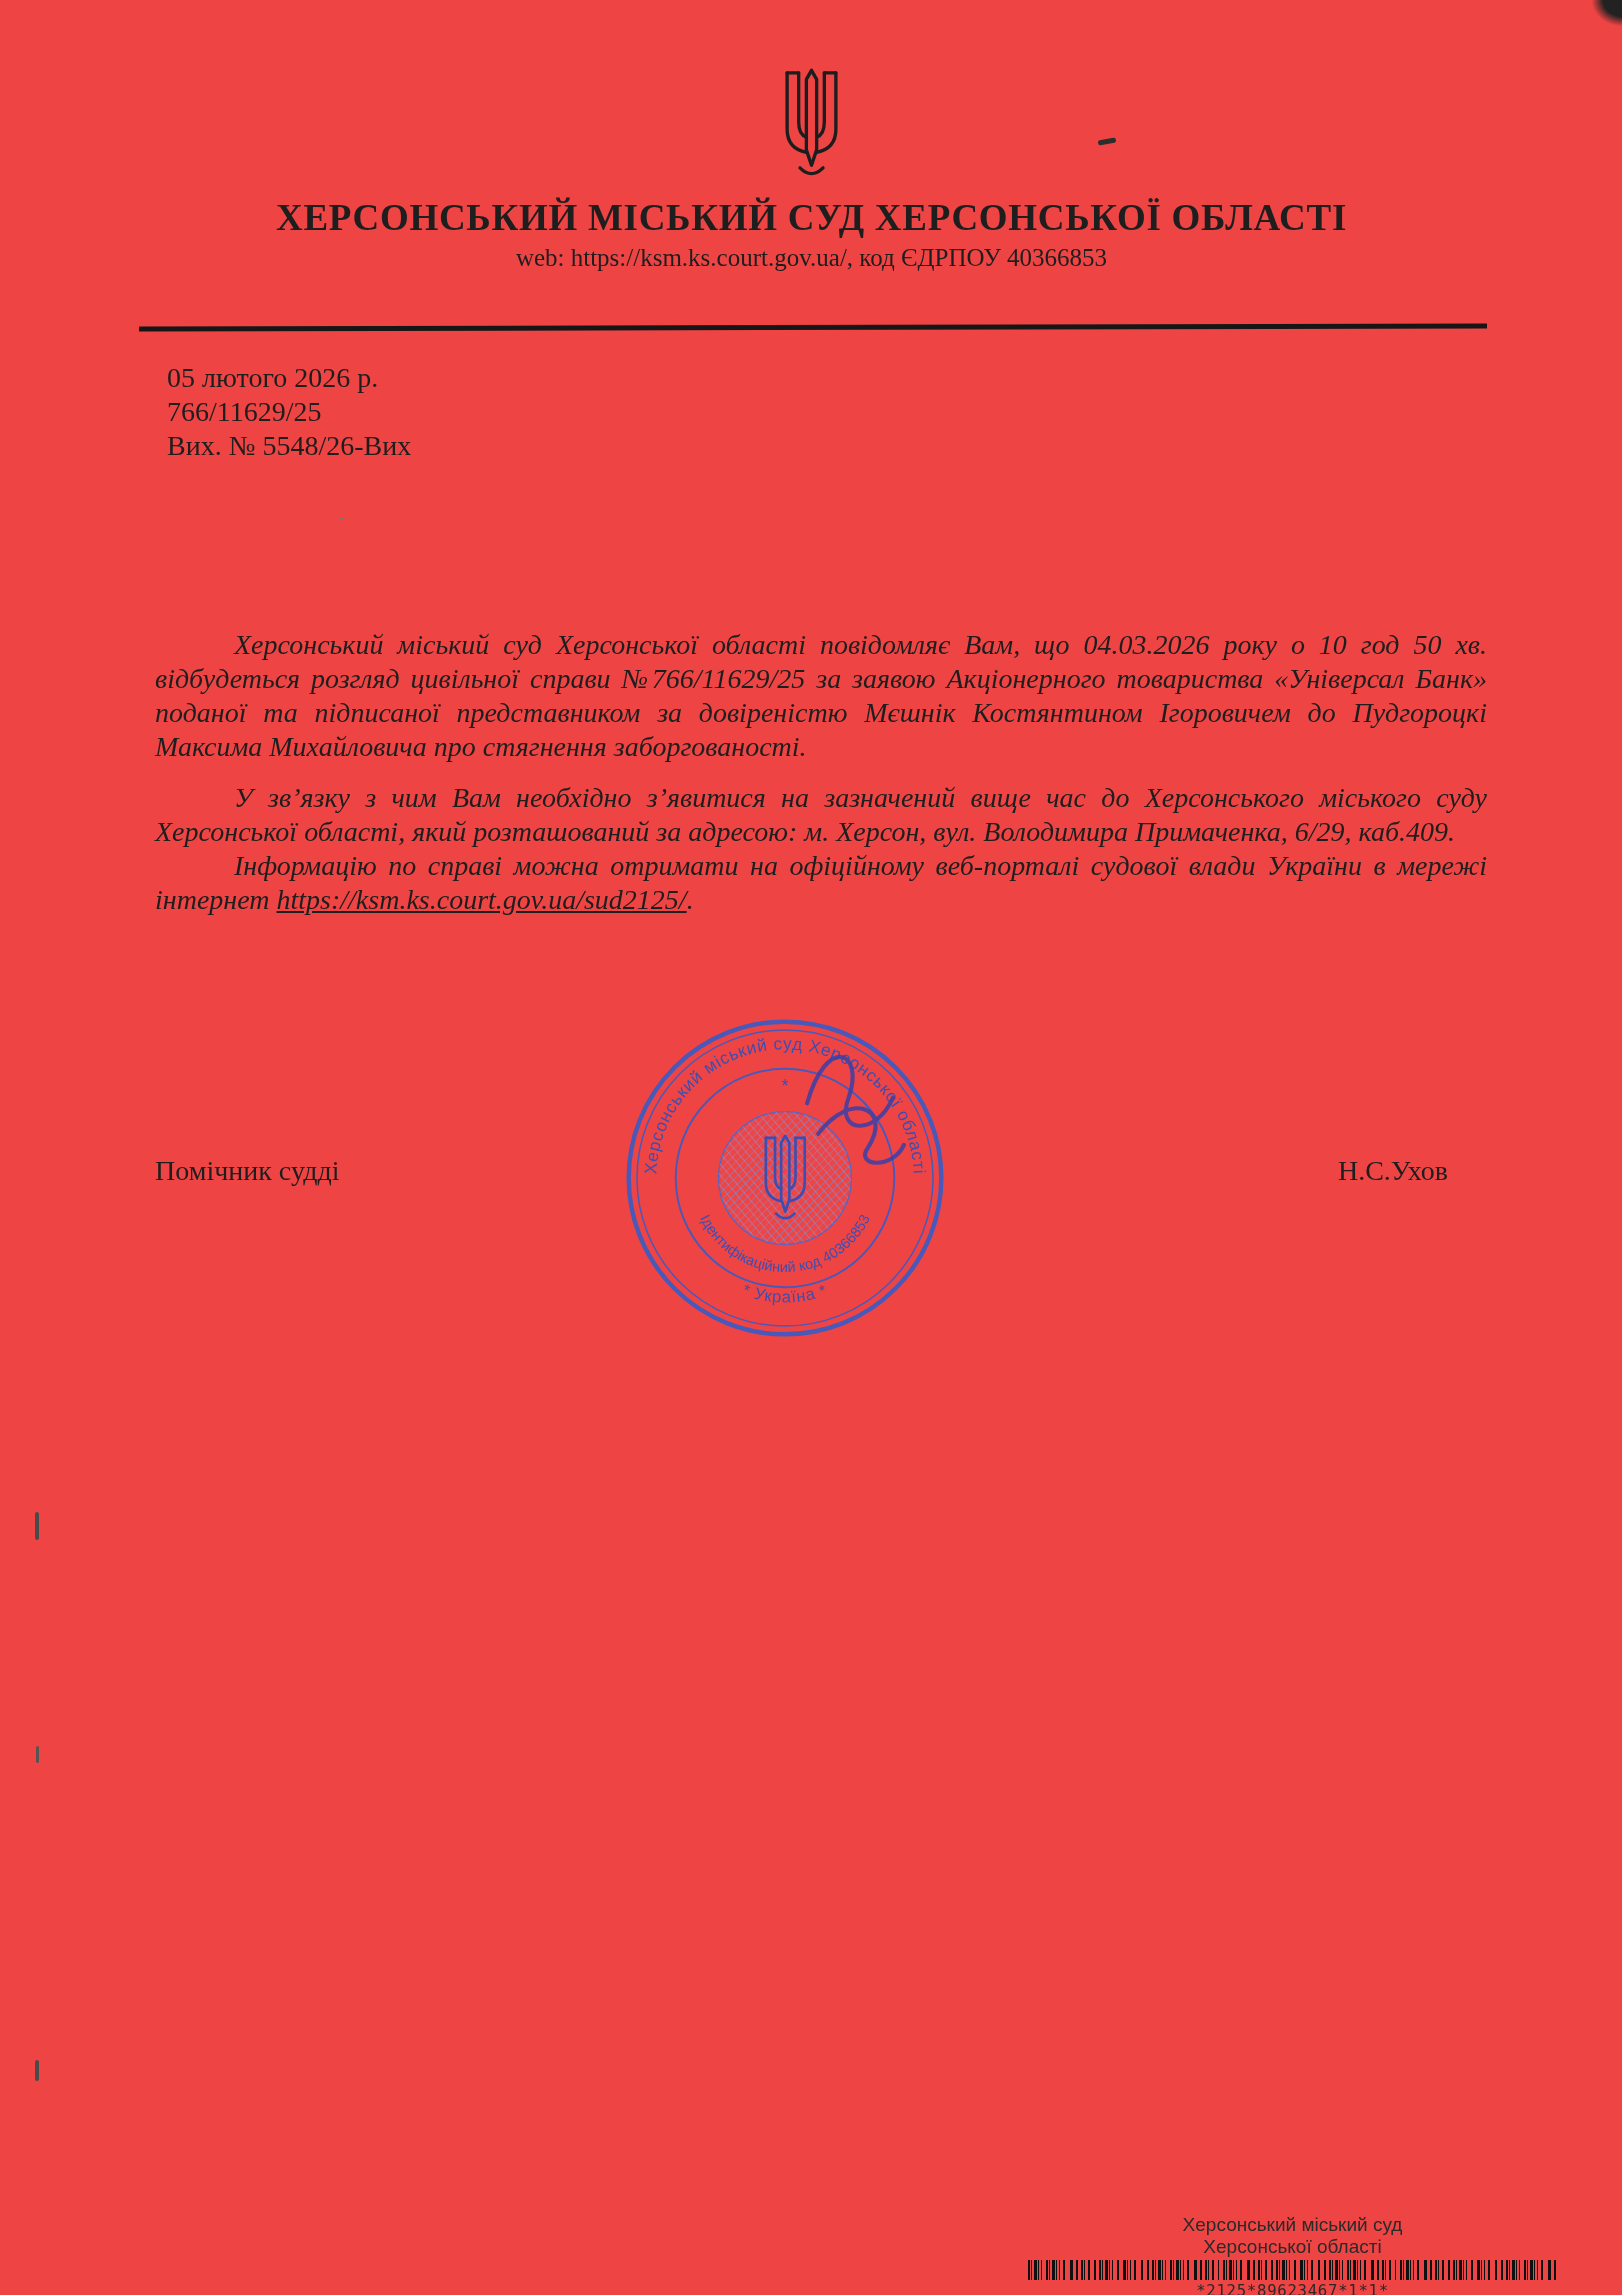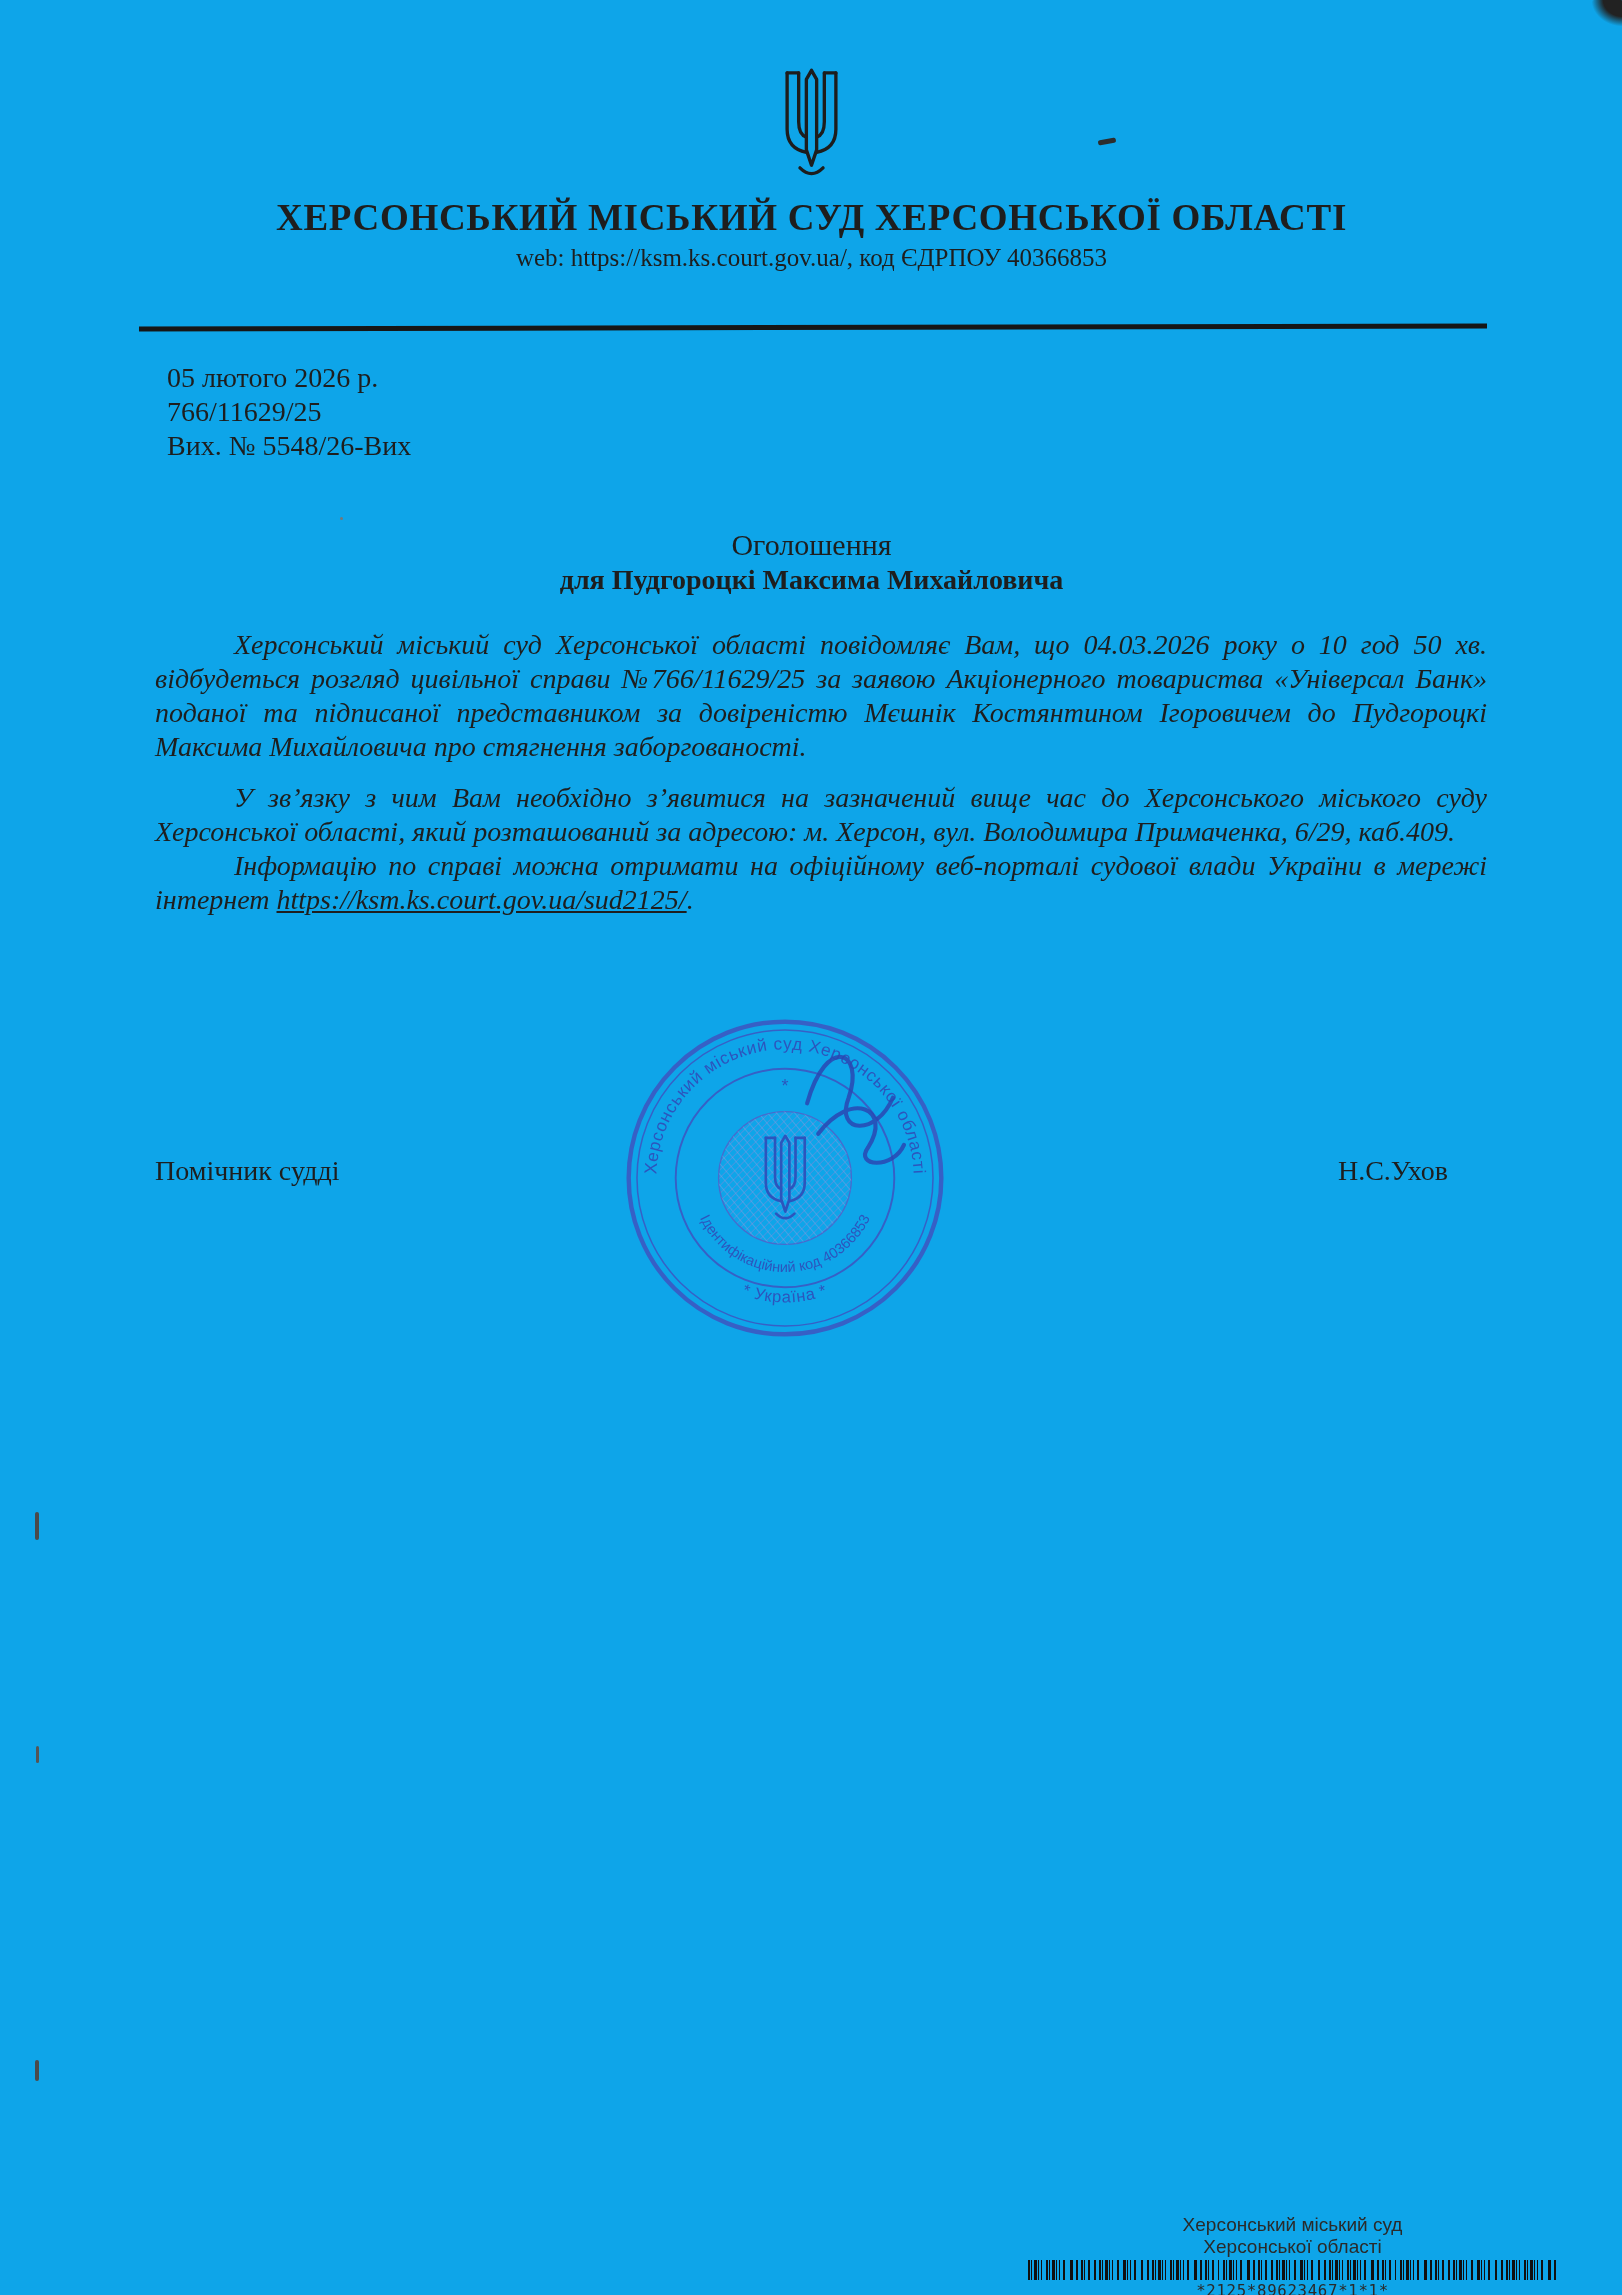--- a/index.html
+++ b/index.html
@@ -1,19 +1,19 @@
 <!DOCTYPE html>
 <html style="font-size:10.5px"><head>
 <meta charset="utf-8">
 <style>
   html,body{margin:0;padding:0;background:#e8e8e8;}
   .page{
     position:relative;
     width:1623px;height:2295px;
-    background:#0ea5e9;
+    background:#ef4444;
     overflow:hidden;
     font-family:"Liberation Serif", serif;
     color:#1e1e1e;
   }
   
   .letterhead{position:absolute;top:64px;left:0;width:100%;text-align:center;}
   .trident{display:block;margin:0 auto;width:77px;height:123px;}
   .court-name{
     margin:9.2px 0 0 0;
     font-size:37px;font-weight:bold;letter-spacing:0.7px;
@@ -102,24 +102,20 @@
     <div class="addr">web: https://ksm.ks.court.gov.ua/, код ЄДРПОУ 40366853</div>
   </div>
   <div class="rule"></div>
 
   <div class="meta">
     <div>05 лютого 2026 р.</div>
     <div>766/11629/25</div>
     <div>Вих. № 5548/26-Вих</div>
   </div>
 
-  <div class="title-block">
-    <div class="doc-title">Оголошення</div>
-    <div class="doc-subtitle">для Пудгороцкі Максима Михайловича</div>
-  </div>
 
   <div class="body-text">
     <p>Херсонський міський суд Херсонської області повідомляє Вам, що 04.03.2026 року о 10 год 50 хв. відбудеться розгляд цивільної справи №766/11629/25  за заявою Акціонерного товариства «Універсал Банк» поданої та підписаної представником за довіреністю Мєшнік Костянтином Ігоровичем до Пудгороцкі Максима Михайловича про стягнення заборгованості.</p>
     <p class="gap">У зв’язку з чим Вам необхідно з’явитися на зазначений вище час до Херсонського міського суду Херсонської області, який розташований за адресою: м. Херсон, вул. Володимира Примаченка, 6/29, каб.409.</p>
     <p><span>Інформацію по справі можна отримати на офіційному веб-порталі судової влади України в мережі інтернет </span><span class="doc-link">https://ksm.ks.court.gov.ua/sud2125/</span><span>.</span></p>
   </div>
 
   <div class="sig-row">
     <span>Помічник судді</span>
     <span class="sig-name">Н.С.Ухов</span>

